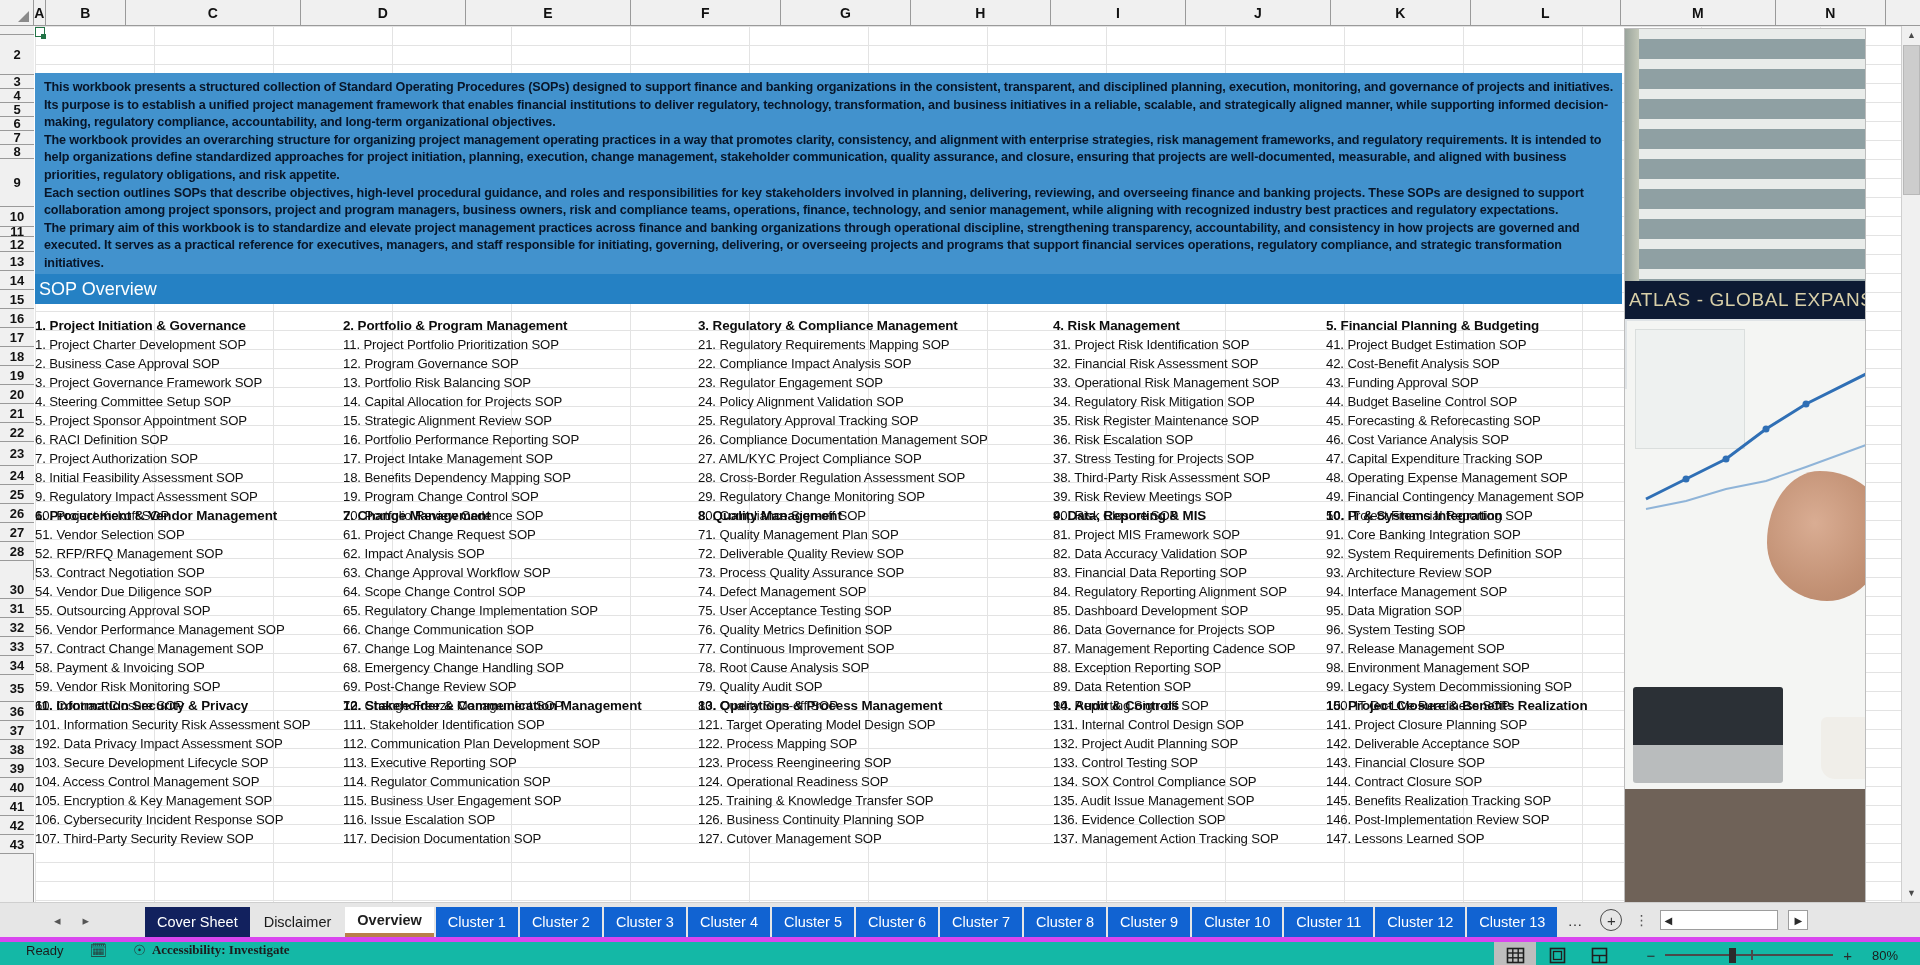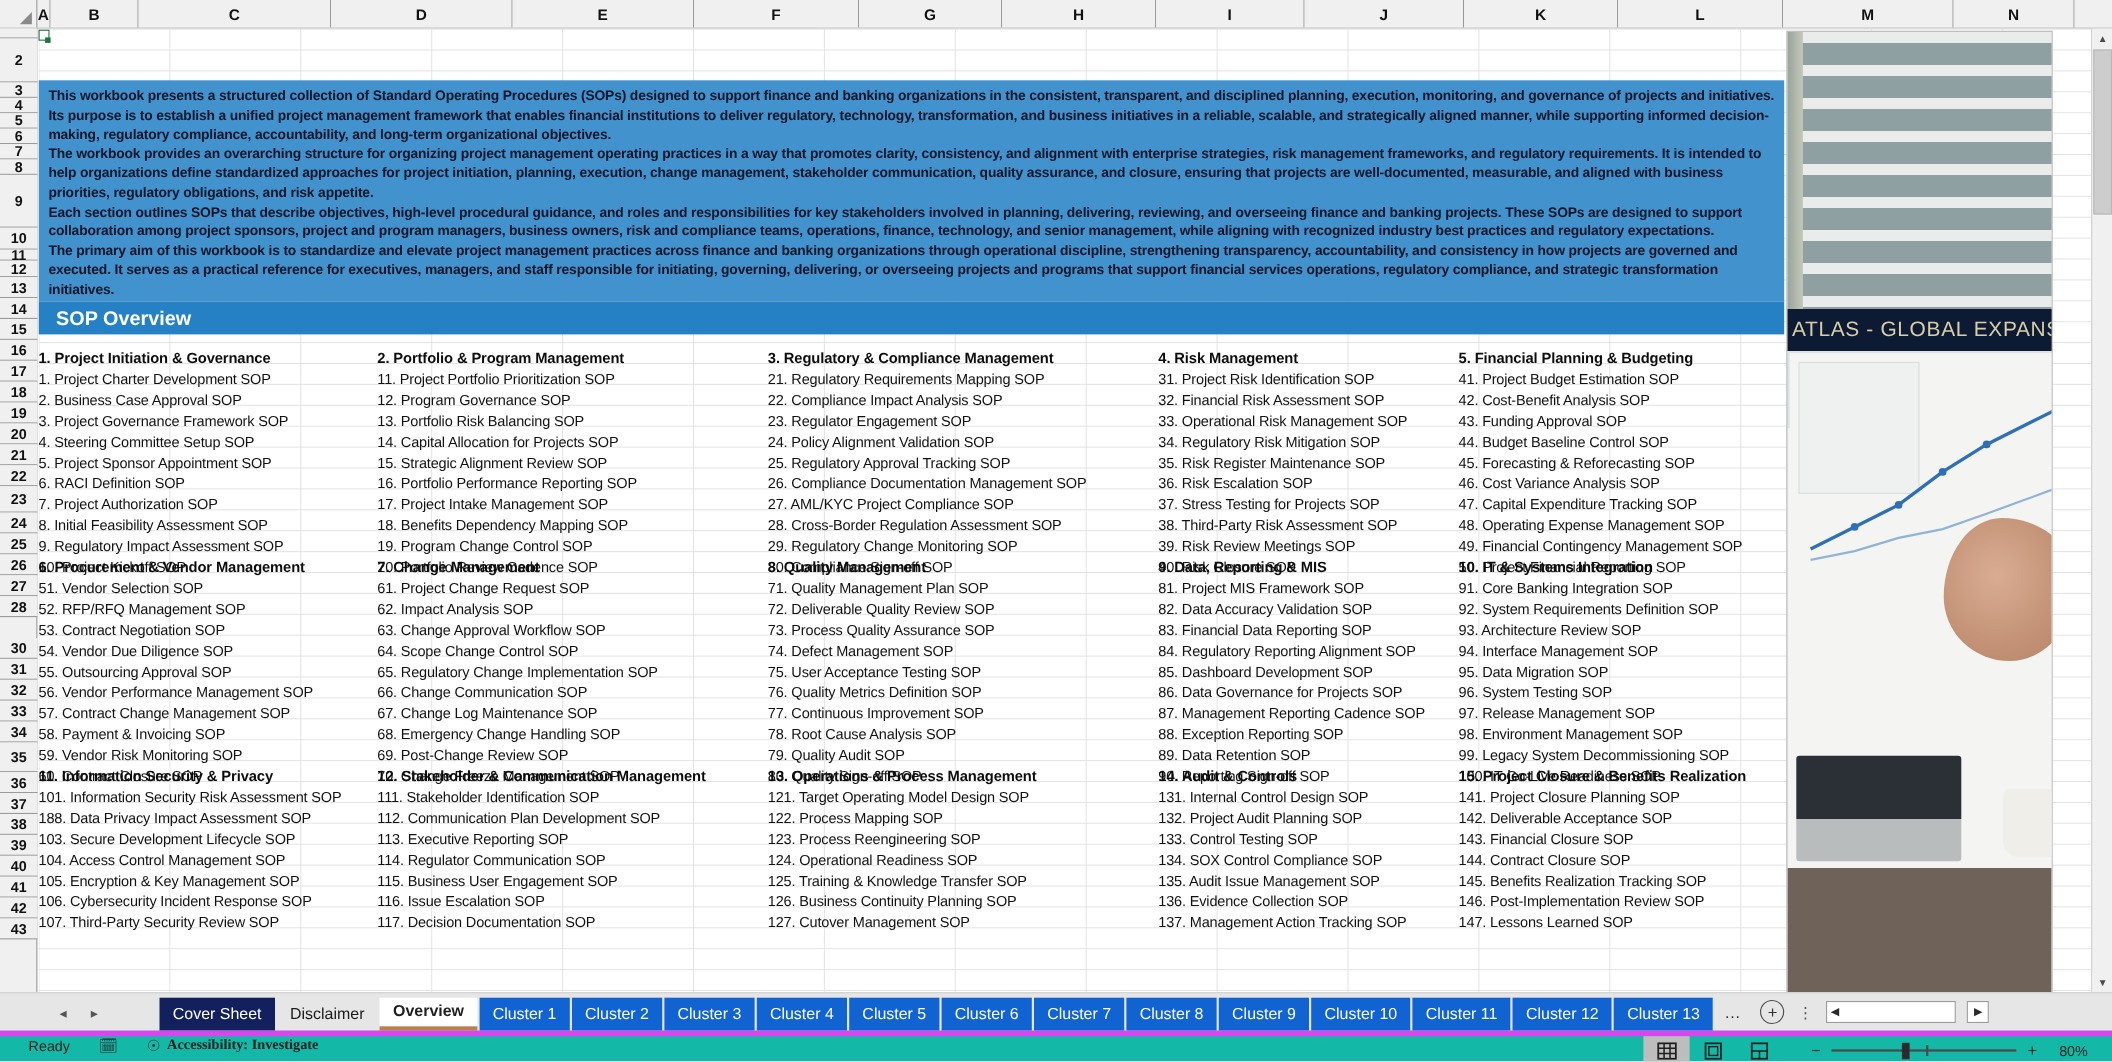--- a/index.html
+++ b/index.html
@@ -106,23 +106,22 @@
   .intro-block p.wrap { white-space: normal; }
 
   
   .overview-band {
     position: absolute; top: 248px; left: 0px;
     width: 1587px; height: 30px;
     background: #2581c4;
     display: flex; align-items: center;
   }
   .overview-band span {
-    color: #ffffff; font-size: 18px; font-weight: bold;
+    color: #ffffff; font-size: 18px; font-weight: normal;
     padding-left: 4px;
-    margin-left: 12px;
   }
 
   
   .sop-area {
     position: absolute; top: 290px; left: 0px;
     width: 1640px; height: 610px;
   }
   .sop-group {
     position: absolute;
     width: 100%;
@@ -543,21 +542,21 @@
               <div class="sop-item">99. Legacy System Decommissioning SOP</div>
               <div class="sop-item">100. IT Go-Live Readiness SOP</div>
             </div>
           </div>
         </div>
       <div class="sop-group" style="top:380px" id="grp2">
           <div class="sop-cols">
             <div class="sop-col c1">
               <div class="sop-head">11. Information Security &amp; Privacy</div>
               <div class="sop-item">101. Information Security Risk Assessment SOP</div>
-              <div class="sop-item">188. Data Privacy Impact Assessment SOP</div>
+              <div class="sop-item">192. Data Privacy Impact Assessment SOP</div>
               <div class="sop-item">103. Secure Development Lifecycle SOP</div>
               <div class="sop-item">104. Access Control Management SOP</div>
               <div class="sop-item">105. Encryption &amp; Key Management SOP</div>
               <div class="sop-item">106. Cybersecurity Incident Response SOP</div>
               <div class="sop-item">107. Third-Party Security Review SOP</div>
             </div>
             <div class="sop-col c2">
               <div class="sop-head">12. Stakeholder &amp; Communication Management</div>
               <div class="sop-item">111. Stakeholder Identification SOP</div>
               <div class="sop-item">112. Communication Plan Development SOP</div>

